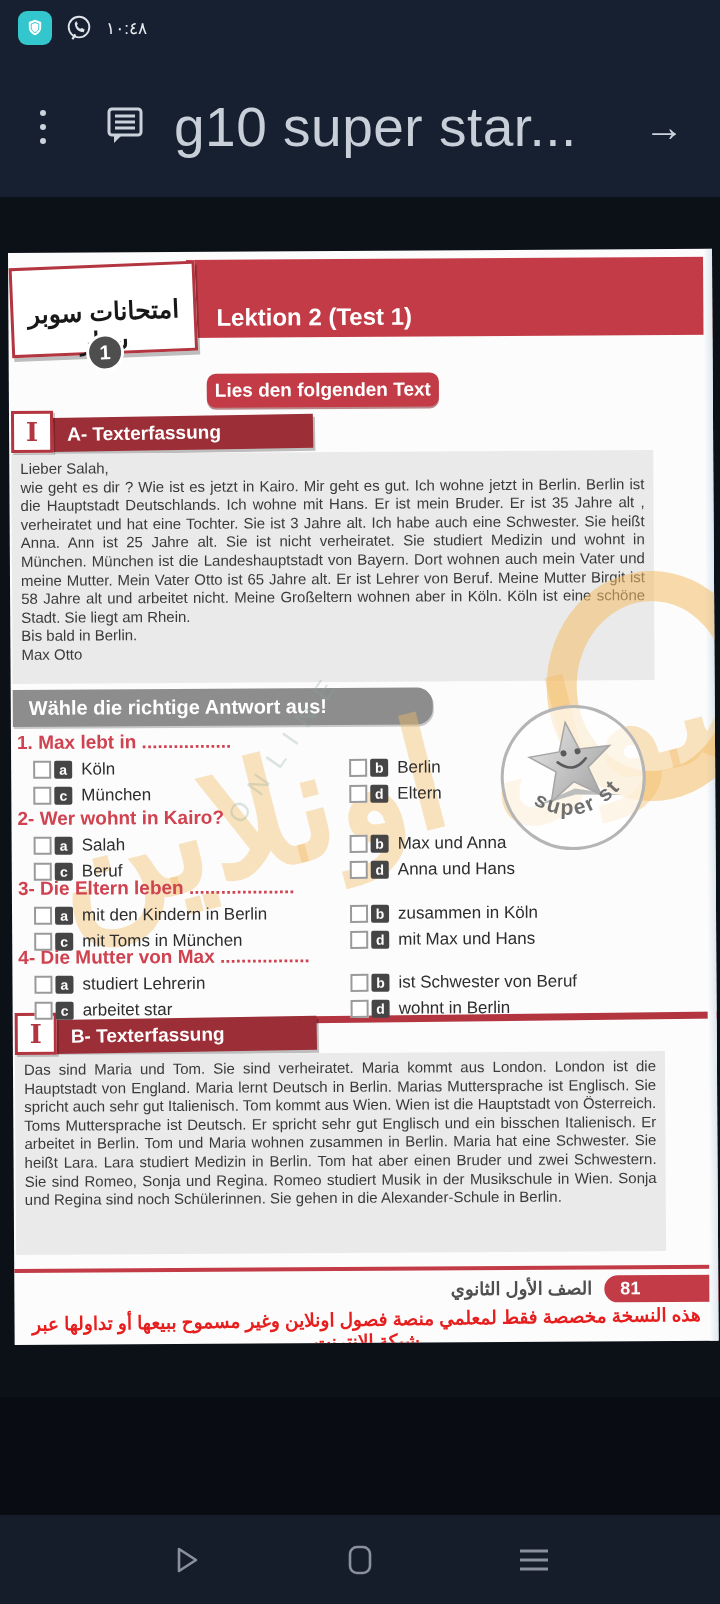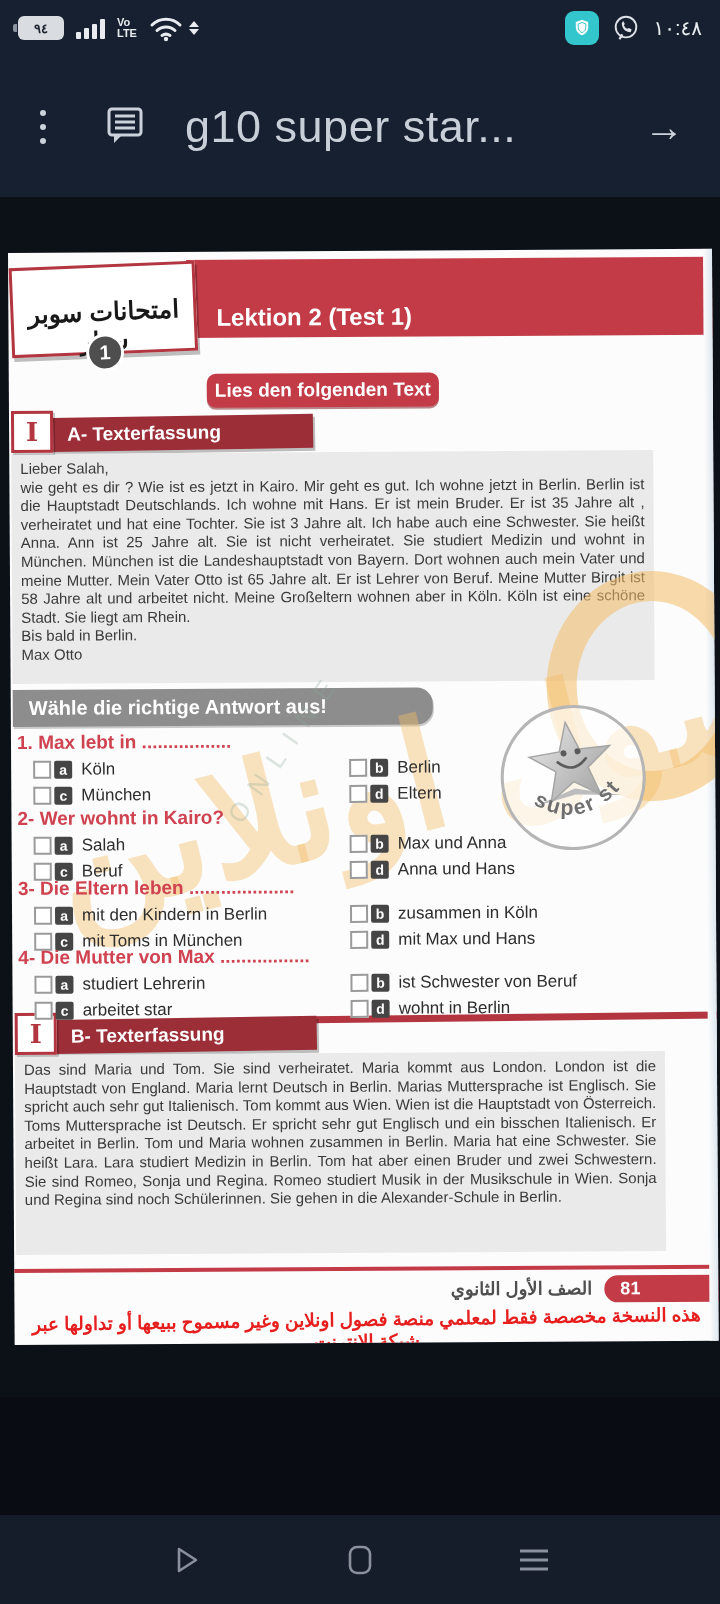--- a/index.html
+++ b/index.html
@@ -14,29 +14,29 @@
     display:flex; align-items:center; justify-content:center; font-size:13px; color:#1c2430; font-weight:bold; }
   .battery::before { content:""; position:absolute; left:-5px; top:8px; width:4px; height:8px; background:#8b93a0; border-radius:2px 0 0 2px; }
   .sig-bars { display:flex; align-items:flex-end; gap:3px; height:22px; }
   .sig-bars i { display:block; width:5px; background:#e8ebef; border-radius:1px; }
   .volte { color:#e8ebef; font-size:11px; font-weight:bold; line-height:11px; text-align:left; }
   .updown { display:flex; flex-direction:column; gap:2px; margin-left:-6px; }
   .updown i { width:0; height:0; border-left:5px solid transparent; border-right:5px solid transparent; }
   .updown .up { border-bottom:6px solid #e8ebef; }
   .updown .dn { border-top:6px solid #e8ebef; }
   .shield-app { width:34px; height:34px; border-radius:9px; background:#33c6cd; display:flex; align-items:center; justify-content:center; }
-  .clock { color:#e8ebef; font-size:20px; }
+  .clock { color:#e8ebef; font-size:17px; }
 
   
   .app-header { position:absolute; top:56px; left:0; width:720px; height:141px; background:#162030;
     display:flex; align-items:center; padding:0 34px; z-index:25; }
   .kebab { display:flex; flex-direction:column; gap:8px; padding:6px; }
   .kebab i { width:6px; height:6px; border-radius:50%; background:#ccd2db; }
   .comment-btn { margin-left:52px; }
-  .hdr-title { flex:1; margin-left:39px; color:#c9cfd9; font-size:45px; letter-spacing:.5px; white-space:nowrap; overflow:hidden; }
+  .hdr-title { flex:1; margin-left:28px; color:#c9cfd9; font-size:55px; letter-spacing:.5px; white-space:nowrap; overflow:hidden; }
   .fwd-arrow { color:#ccd2db; font-size:40px; line-height:40px; padding:0 2px; }
 
   
   .backdrop { position:absolute; top:197px; left:0; width:720px; height:1318px; background:#0c1017; overflow:hidden; }
   .backdrop::after { content:""; position:absolute; left:0; top:1200px; width:720px; height:118px; background:#090d13; }
   .page { position:absolute; top:56px; left:8px; width:704px; height:1092px; background:#fcfcfc;
     transform:rotate(-0.35deg); transform-origin:top left; overflow:hidden; z-index:2; }
   .page::after { content:""; position:absolute; top:0; right:0; width:9px; height:100%;
     background:linear-gradient(to right,#fcfcfc,#dde7f0); }
 
@@ -105,45 +105,20 @@
 
   
   .nav-bar { position:absolute; top:1515px; left:0; width:720px; height:89px; background:#151d2a;
     display:flex; align-items:center; justify-content:center; gap:118px; z-index:30; }
   .nav-btn { width:56px; height:56px; display:flex; align-items:center; justify-content:center; }
 </style>
 </head>
 <body>
 
 <div class="status-bar">
-  <div class="sb-group">
-    <div class="battery">
-      <span>٩٤</span>
-    </div>
-    <div class="sig-bars">
-      <i style="height:7px"></i>
-        <i style="height:11px"></i>
-        <i style="height:15px"></i>
-        <i style="height:20px"></i>
-    </div>
-    <div class="volte">
-      <div>Vo</div>
-      <div>LTE</div>
-    </div>
-    <svg width="34" height="28" viewBox="0 0 34 28">
-      <path d="M3 11 a20 20 0 0 1 28 0" fill="none" stroke="#e8ebef" stroke-width="3" stroke-linecap="round"></path>
-      <path d="M8 16.5 a13 13 0 0 1 18 0" fill="none" stroke="#e8ebef" stroke-width="3" stroke-linecap="round"></path>
-      <path d="M13 21.5 a7 7 0 0 1 8 0" fill="none" stroke="#e8ebef" stroke-width="3" stroke-linecap="round"></path>
-      <circle cx="17" cy="25" r="2.2" fill="#e8ebef"></circle>
-    </svg>
-    <div class="updown">
-        <i class="up"></i>
-        <i class="dn"></i>
-      </div>
-  </div>
   <div class="sb-group">
     <div class="shield-app">
       <svg width="22" height="22" viewBox="0 0 32 32">
         <path d="M16 4 l9 3.4 v7.6 c0 6 -4 9.8 -9 11.6 c-5 -1.8 -9 -5.6 -9 -11.6 v-7.6 z" fill="#ffffff"></path>
         <path d="M16 8 l5.5 2.1 v5.1 c0 3.8 -2.5 6.3 -5.5 7.5 c-3 -1.2 -5.5 -3.7 -5.5 -7.5 v-5.1 z" fill="none" stroke="#33c6cd" stroke-width="1.4"></path>
       </svg>
     </div>
     <svg width="30" height="30" viewBox="0 0 32 32">
       <circle cx="16" cy="15" r="11" fill="none" stroke="#dfe3e9" stroke-width="2"></circle>
       <path d="M9 28 l3.2 -5.2" stroke="#dfe3e9" stroke-width="2.4" fill="none"></path>

